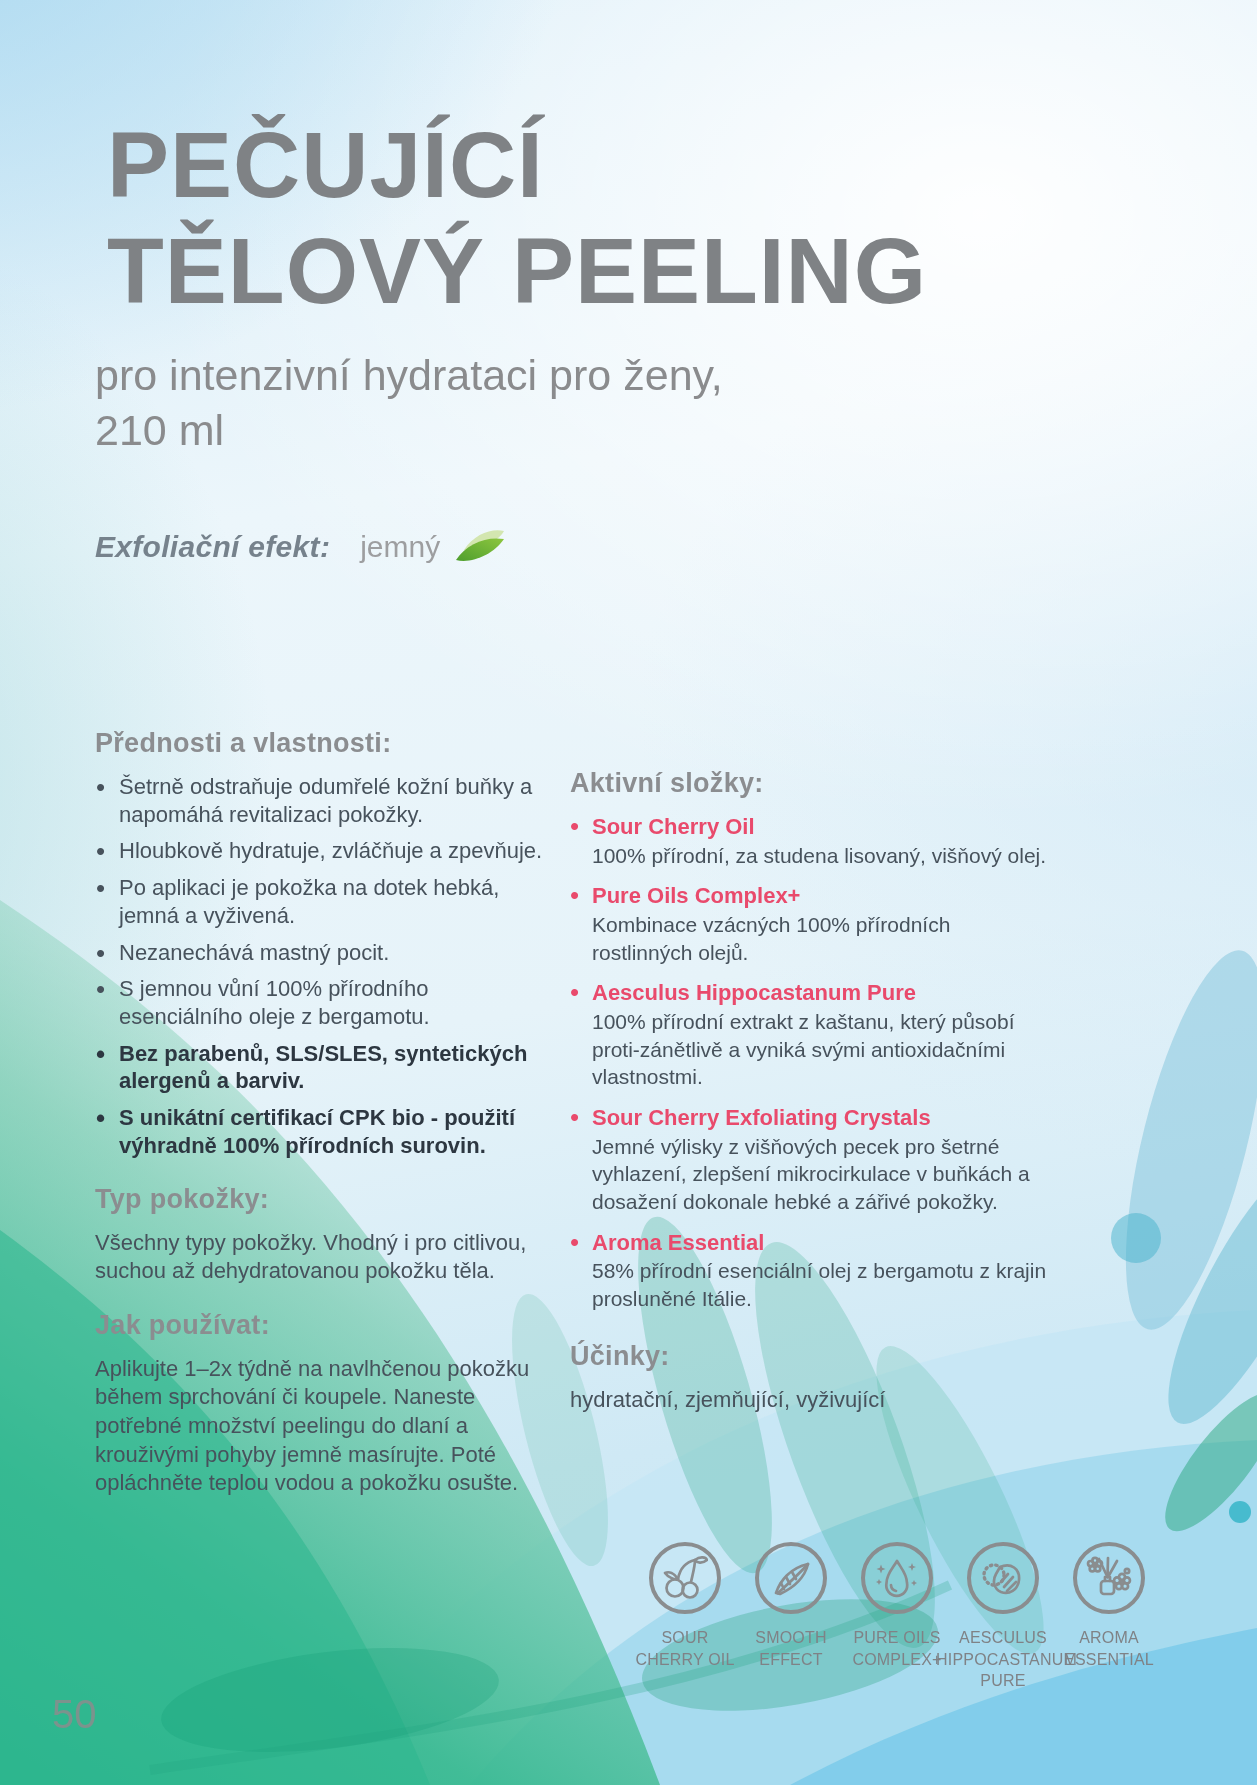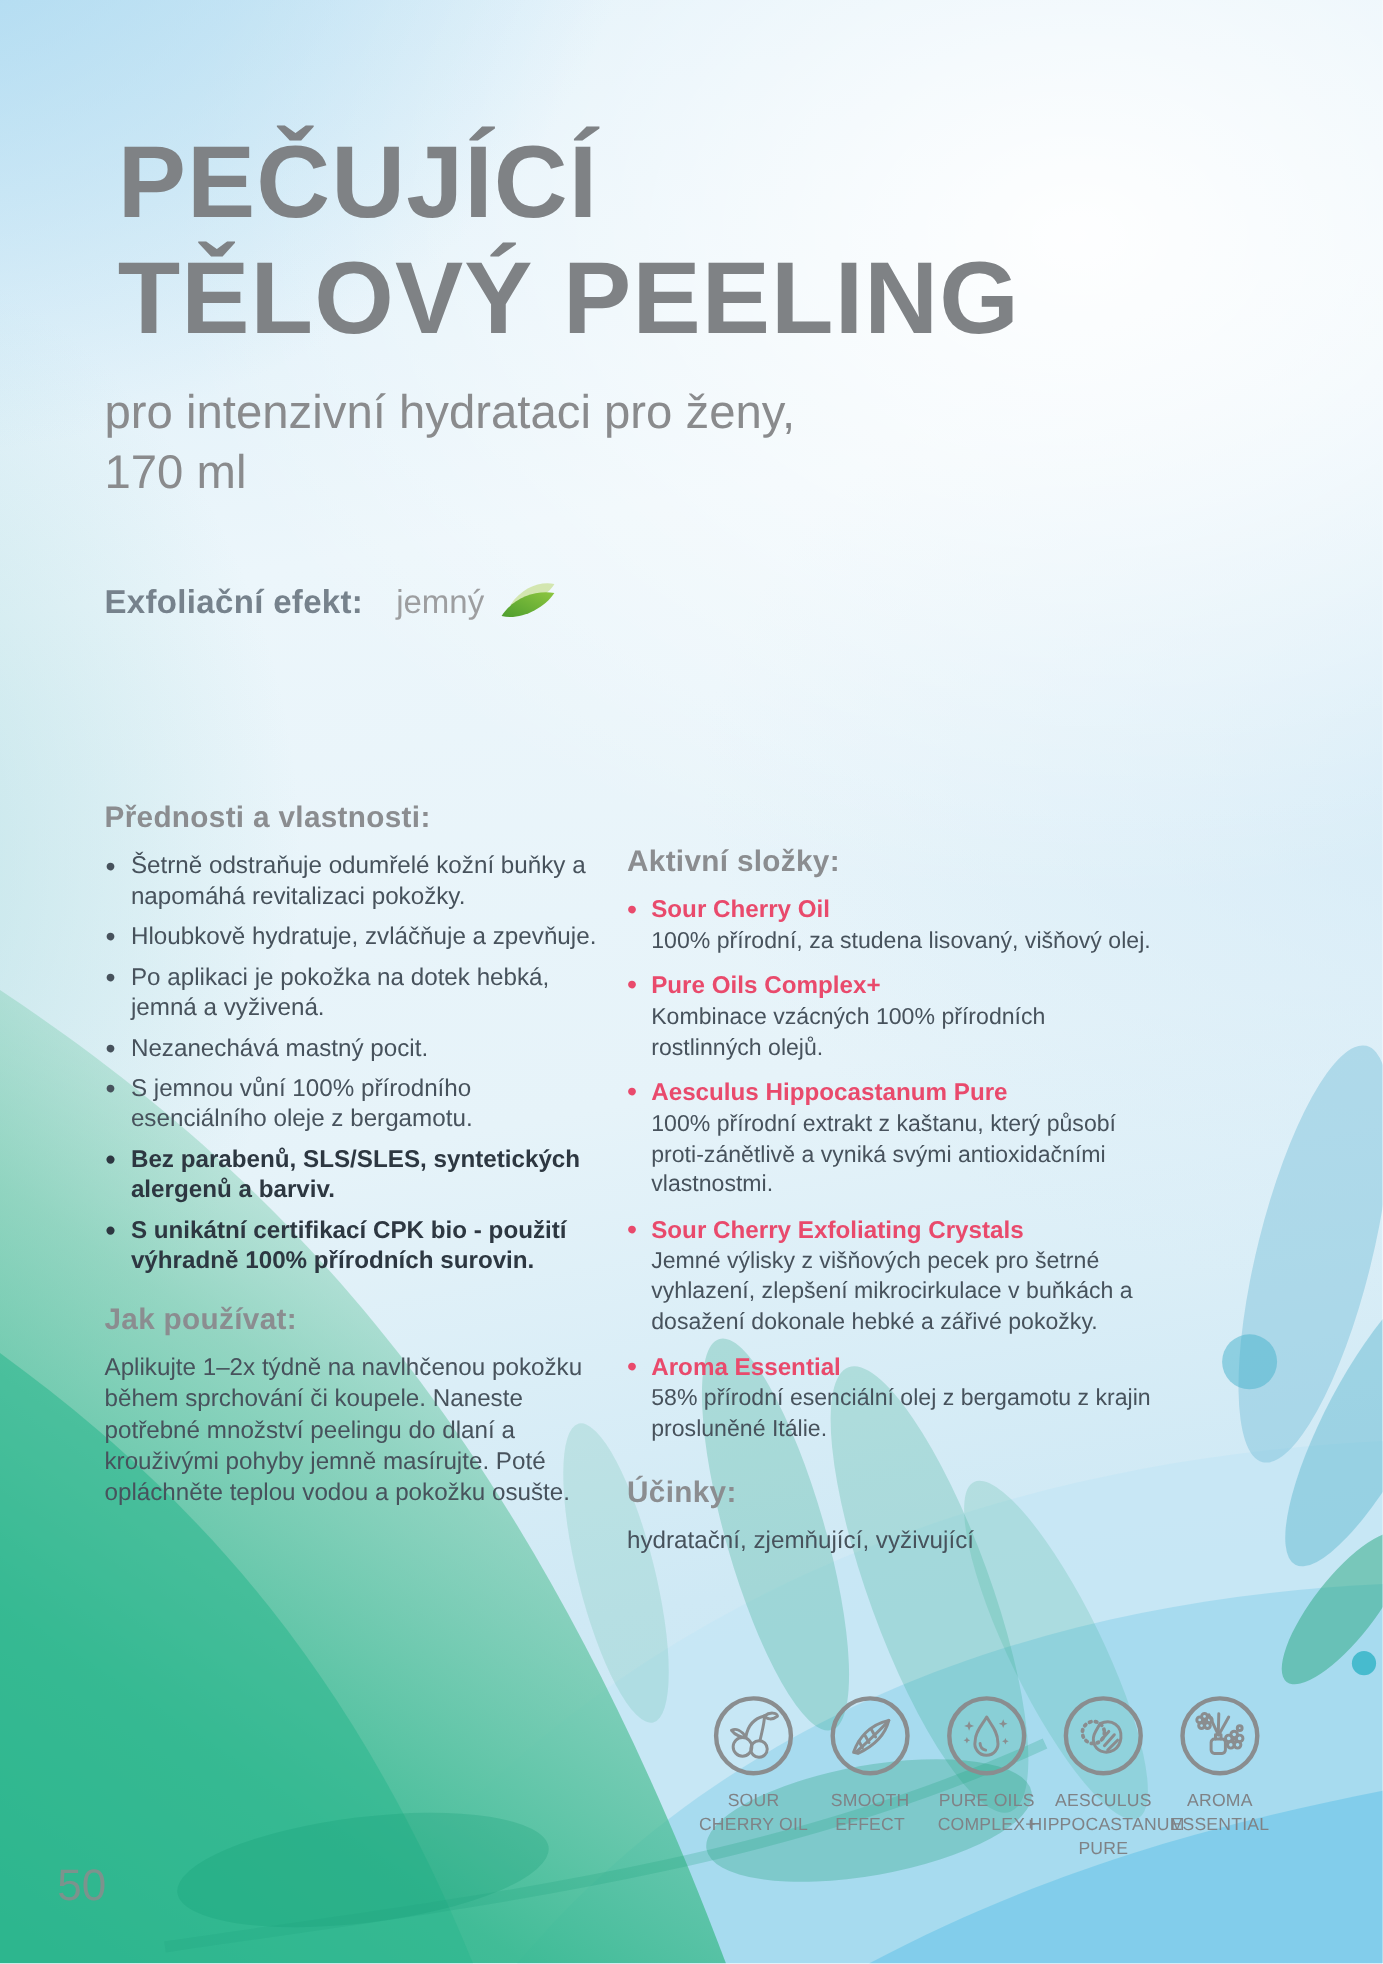--- a/index.html
+++ b/index.html
@@ -17,21 +17,21 @@
 
   
   .header{position:absolute;left:95px;top:112px;width:985px;}
   .page-title{margin:0;font-size:93px;font-weight:bold;line-height:1.14;letter-spacing:1px;color:#7f8285;}
   .page-title span{display:block;margin-left:12px;}
   .subtitle{margin-top:24px;font-size:43px;line-height:1.27;color:#8a8b8d;}
   .subtitle span{display:block;}
   .tagline{margin-top:28px;font-family:"DejaVu Serif",serif;font-style:italic;font-size:35px;line-height:1.55;color:#84868a;}
   .tagline span{display:block;}
   .exfo-row{margin-top:68px;display:flex;align-items:center;}
-  .exfo-label{font-size:30px;font-weight:bold;color:#76828c;letter-spacing:.3px;}
+  .exfo-label{font-size:30px;font-weight:bold;color:#76828c;letter-spacing:.3px;font-style:italic;}
   .exfo-value{font-size:30px;color:#9d9ea0;margin-left:30px;}
   .leaf-badge{margin-left:14px;position:relative;top:3px;}
 
   
   .col-left{position:absolute;left:95px;top:728px;width:462px;}
   .col-right{position:absolute;left:570px;top:768px;width:482px;}
   .section-heading{margin:0 0 14px 0;font-size:27px;font-weight:bold;color:#8b8d90;letter-spacing:.3px;}
   .benefit-list{margin:0;padding:0;list-style:none;}
   .benefit-list li{position:relative;padding-left:24px;margin-bottom:9px;font-size:22px;line-height:1.26;color:#47525c;}
   .benefit-list li::before{content:"\2022";position:absolute;left:1px;top:-2px;font-size:26px;}
@@ -96,21 +96,21 @@
     <circle cx="1240" cy="1512" r="11" fill="#2fb3c6" opacity="0.8"></circle>
   </svg>
 
   <div class="header">
     <h1 class="page-title">
       <span>PEČUJÍCÍ</span>
       <span>TĚLOVÝ PEELING</span>
     </h1>
     <div class="subtitle">
       <span>pro intenzivní hydrataci pro ženy,</span>
-      <span>170 ml</span>
+      <span>210 ml</span>
     </div>
     <div class="exfo-row">
       <span class="exfo-label">Exfoliační efekt:</span>
       <span class="exfo-value">jemný</span>
       <span class="leaf-badge">
         <svg width="52" height="40" viewBox="0 0 52 40" aria-hidden="true">
           <defs>
             <linearGradient id="leafG" x1="0" y1="1" x2="1" y2="0">
               <stop offset="0" stop-color="#4e9e2e"></stop>
                 <stop offset="1" stop-color="#8dc63f"></stop>
@@ -127,20 +127,24 @@
     <h3 class="section-heading">Přednosti a vlastnosti:</h3>
     <ul class="benefit-list">
       <li>Šetrně odstraňuje odumřelé kožní buňky a napomáhá revitalizaci pokožky.</li>
       <li>Hloubkově hydratuje, zvláčňuje a zpevňuje.</li>
       <li>Po aplikaci je pokožka na dotek hebká, jemná a vyživená.</li>
       <li>Nezanechává mastný pocit.</li>
       <li>S jemnou vůní 100% přírodního esenciálního oleje z bergamotu.</li>
       <li class="bold">Bez parabenů, SLS/SLES, syntetických alergenů a barviv.</li>
       <li class="bold">S unikátní certifikací CPK bio - použití výhradně 100% přírodních surovin.</li>
     </ul>
+    <div class="block">
+      <h3 class="section-heading">Typ pokožky:</h3>
+      <p class="body-text">Všechny typy pokožky. Vhodný i pro citlivou, suchou až dehydratovanou pokožku těla.</p>
+    </div>
     <div class="block">
       <h3 class="section-heading">Jak používat:</h3>
       <p class="body-text">Aplikujte 1–2x týdně na navlhčenou pokožku během sprchování či koupele. Naneste potřebné množství peelingu do dlaní a krouživými pohyby jemně masírujte. Poté opláchněte teplou vodou a pokožku osušte.</p>
     </div>
   </div>
 
   <div class="col-right">
     <h3 class="section-heading">Aktivní složky:</h3>
     <ul class="ingredient-list">
       <li>

